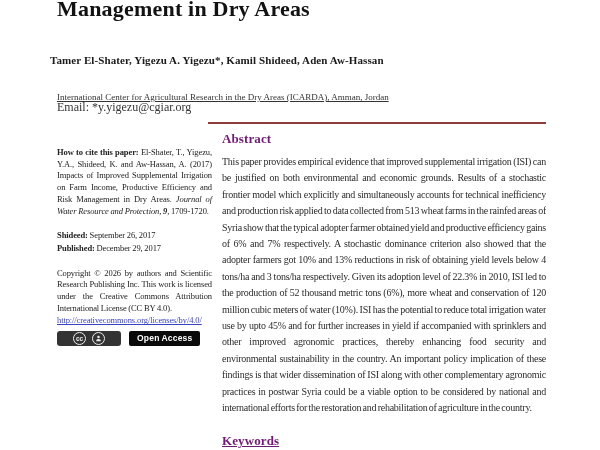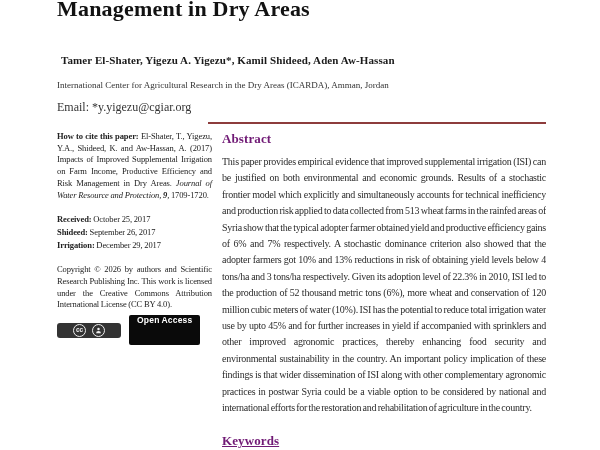--- a/index.html
+++ b/index.html
@@ -5,29 +5,29 @@
   html,body { margin:0; padding:0; background:#ffffff; }
   .page {
     position:relative; width:600px; height:450px; background:#ffffff;
     overflow:hidden; font-family:"Liberation Serif", serif; color:#222;
   }
   .title {
     position:absolute; left:57px; top:-4px; margin:0;
     font-size:22px; font-weight:bold; color:#121212; letter-spacing:0.2px;
   }
   .authors {
-    position:absolute; left:61px; top:54px;
+    position:absolute; left:50px; top:54px;
     font-size:11px; font-weight:bold; color:#1a1a1a; letter-spacing:0.1px;
   }
-  .affiliation { position:absolute; left:57px; top:80px; font-size:9px; color:#333; }
+  .affiliation { position:absolute; left:57px; top:92px; font-size:9px; color:#333;text-decoration:underline; }
   .email { position:absolute; left:57px; top:100px; font-size:12px; color:#333; }
 
   
   .sidebar {
-    position:absolute; left:57px; top:131px; width:155px;
+    position:absolute; left:57px; top:147px; width:155px;
     font-size:8.5px; line-height:11.7px; color:#222;
     letter-spacing:-0.1px; word-spacing:-0.3px;
   }
   .cite { margin:0; text-align:justify; }
   .bold { font-weight:bold; }
   .italic { font-style:italic; }
   .bi { font-weight:bold; font-style:italic; }
   .link { color:#3c43c0; text-decoration:underline; cursor:pointer; word-break:break-all; }
   .doi { display:block; margin-top:2px; }
   .dates { margin-top:13px; }
@@ -39,23 +39,23 @@
     width:64px; height:15px; background:#333333; border-radius:3px;
     display:flex; align-items:center; justify-content:center; gap:6px; cursor:pointer;
   }
   .cc-circle {
     width:11px; height:11px; border:1px solid #eeeeee; border-radius:50%;
     color:#eeeeee; font-size:6.5px; font-weight:bold;
     display:flex; align-items:center; justify-content:center;
     font-family:"Liberation Sans", sans-serif;
   }
   .oa-badge {
-    height:30px; background:#0a0a0a; color:#ffffff; border-radius:2px;
+    height:15px; background:#0a0a0a; color:#ffffff; border-radius:2px;
     font-family:"Liberation Sans", sans-serif; font-size:8.5px; font-weight:bold;
-    display:flex; padding:0 8px; cursor:pointer; letter-spacing:0.2px;
+    display:flex; align-items:center; padding:0 8px; cursor:pointer; letter-spacing:0.2px;
   }
 
   
   .main { position:absolute; left:222px; top:114px; width:324px; }
   .rule { position:absolute; left:-14px; top:8px; width:338px; height:2px; background:#8d3c3c; }
   .section-heading {
     margin:0; font-size:13px; font-weight:bold; color:#701a75; letter-spacing:0.1px;
   }
   .abstract-heading { padding-top:17px; }
   .abstract-body {
@@ -78,27 +78,27 @@
 
   <div class="authors">Tamer El-Shater, Yigezu A. Yigezu*, Kamil Shideed, Aden Aw-Hassan</div>
   <div class="affiliation">International Center for Agricultural Research in the Dry Areas (ICARDA), Amman, Jordan</div>
   <div class="email">Email: *y.yigezu@cgiar.org</div>
 
   <aside class="sidebar">
     <p class="cite"><span class="bold">How to cite this paper: </span><span>El-Shater, T., Yigezu, Y.A., Shideed, K. and Aw-Hassan, A. (2017) Impacts of Improved Supplemental Irrigation on Farm Income, Productive Efficiency and Risk Management in Dry Areas. </span><span class="italic">Journal of Water Resource and Protection</span><span>, </span><span class="bi">9</span><span>, 1709-1720.</span></p>
 
 
     <div class="dates">
-      <div><span class="bold">Received:</span><span> October 25, 2017</span></div>
       <div><span class="bold">Shideed:</span><span> September 26, 2017</span></div>
-      <div><span class="bold">Irrigation:</span><span> December 29, 2017</span></div>
+      <div><span class="bold">Published:</span><span> December 29, 2017</span></div>
     </div>
 
     <p class="copyright">Copyright © 2026 by authors and Scientific Research Publishing Inc. This work is licensed under the Creative Commons Attribution International License (CC BY 4.0).</p>
 
+    <span class="link license">http://creativecommons.org/licenses/by/4.0/</span>
 
     <div class="badges">
       <div class="cc-badge">
         <span class="cc-circle">cc</span>
         <span class="cc-circle">
           <svg width="7" height="7" viewBox="0 0 16 16" aria-hidden="true">
             <circle cx="8" cy="4.5" r="2.8" fill="#eeeeee"></circle>
             <path d="M2.5 14 a5.5 5 0 0 1 11 0 z" fill="#eeeeee"></path>
           </svg>
         </span>

